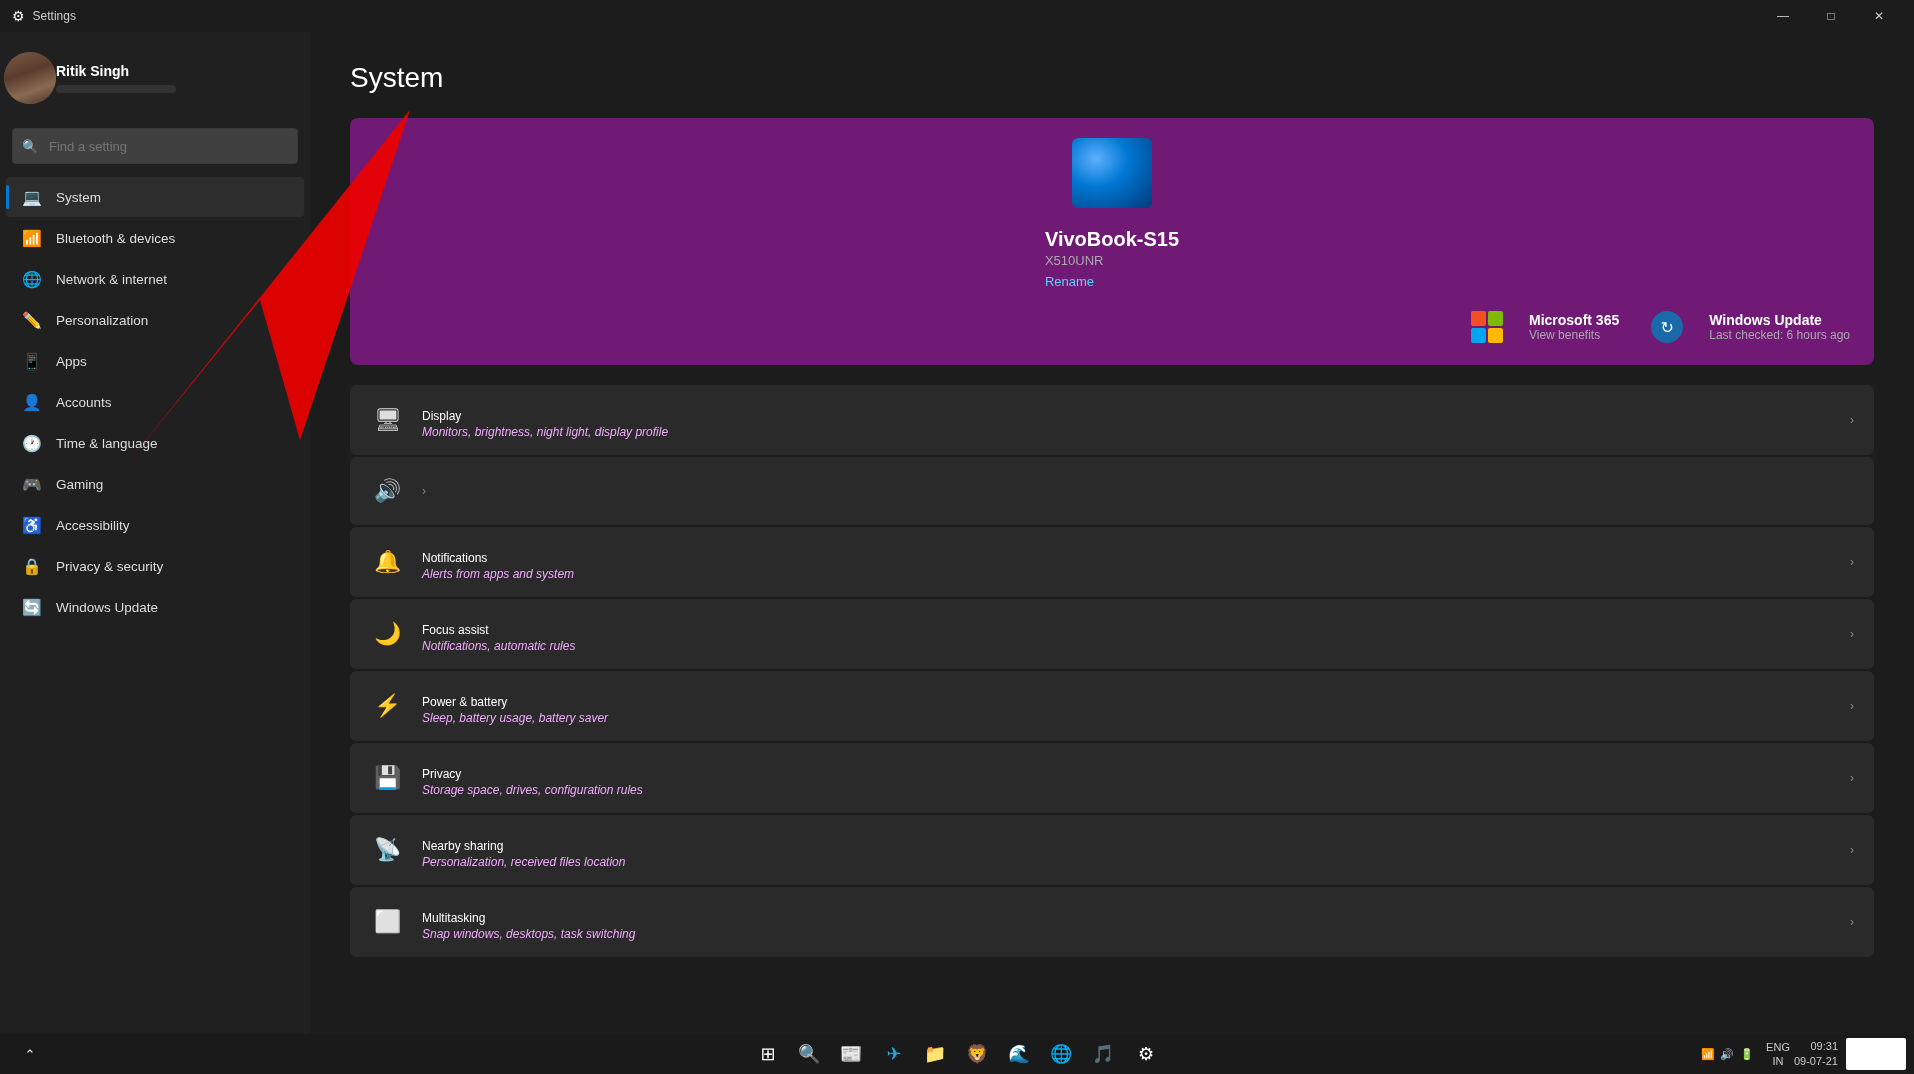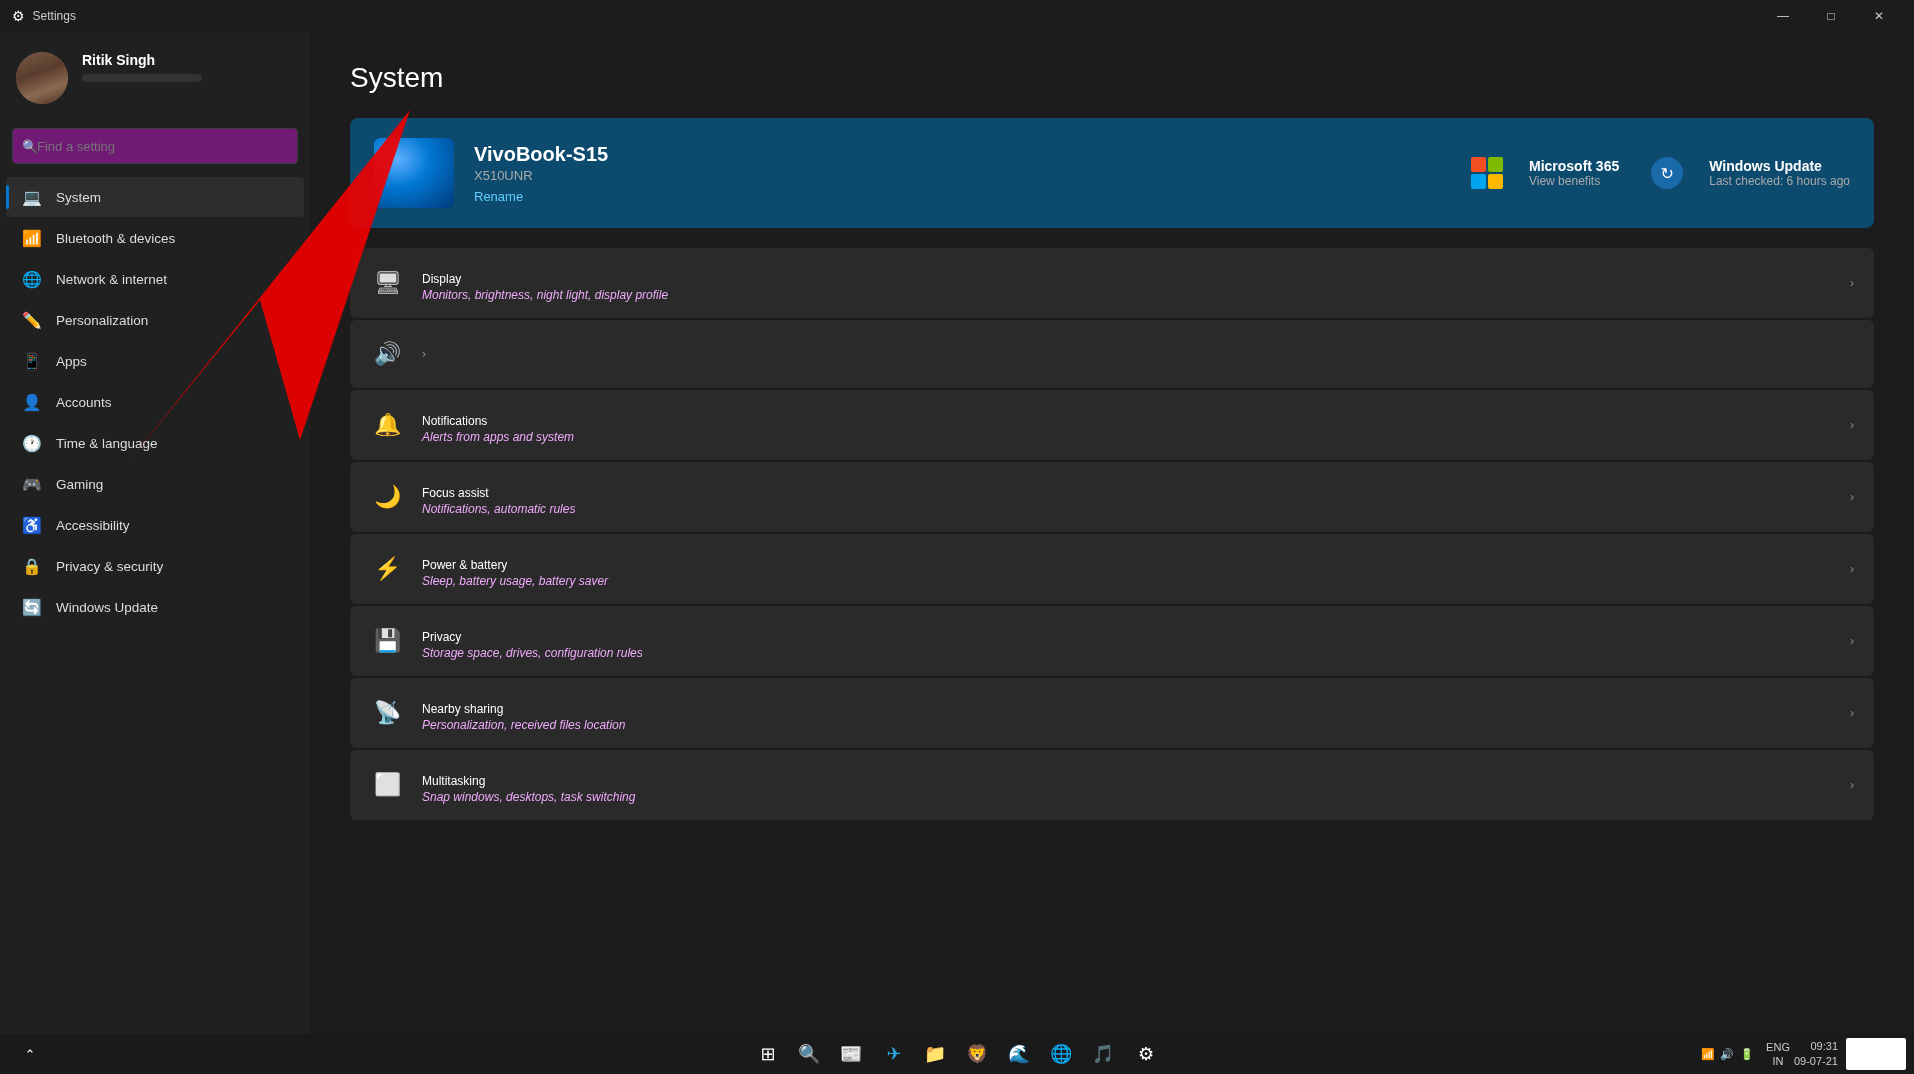--- a/index.html
+++ b/index.html
@@ -62,23 +62,22 @@
       background: #202020;
       display: flex;
       flex-direction: column;
       padding: 0;
       flex-shrink: 0;
       overflow-y: auto;
     }
 
     .user-section {
       display: flex;
-      align-items: flex-start;
-      padding: 20px 16px;
-      gap: 14px;
+      align-items: center;
+      padding: 20px 4px;
     }
     .user-avatar {
       width: 52px;
       height: 52px;
       border-radius: 50%;
       background: linear-gradient(135deg, #5a4a3a 0%, #8b6a50 50%, #6b5040 100%);
       overflow: hidden;
       flex-shrink: 0;
       position: relative;
     }
@@ -102,24 +101,24 @@
       width: 120px;
     }
 
     .search-box {
       margin: 4px 12px 12px 12px;
       position: relative;
     }
     .search-input {
       width: 100%;
       height: 36px;
-      background: #701a75;
+      background: #404040;
       border: 1px solid #3a3a3a;
       border-radius: 4px;
-      padding: 0 12px 0 24px;
+      padding: 0 12px 0 36px;
       color: #bbb;
       font-size: 13px;
       outline: none;
     }
     .search-icon {
       position: absolute;
       left: 10px;
       top: 50%;
       transform: translateY(-50%);
       color: #888;
@@ -171,27 +170,28 @@
 
     .page-title {
       font-size: 28px;
       font-weight: 300;
       margin-bottom: 24px;
       color: #fff;
     }
 
     
     .device-banner {
-      background: #0c4a6e;
+      background: #701a75;
       border-radius: 8px;
       padding: 20px 24px;
       display: flex;
       align-items: center;
       gap: 20px;
       margin-bottom: 20px;
+      flex-direction: column;
     }
     .device-image {
       width: 80px;
       height: 70px;
       background: linear-gradient(135deg, #0050a0 0%, #0078d4 40%, #60b0ff 100%);
       border-radius: 6px;
       flex-shrink: 0;
       overflow: hidden;
       position: relative;
     }

